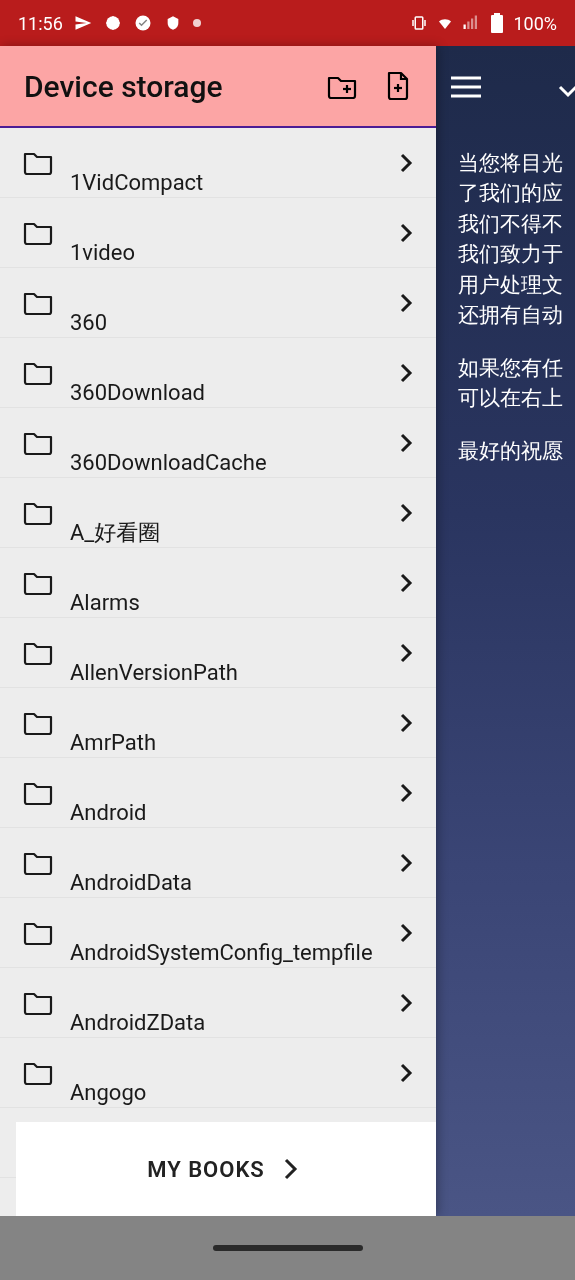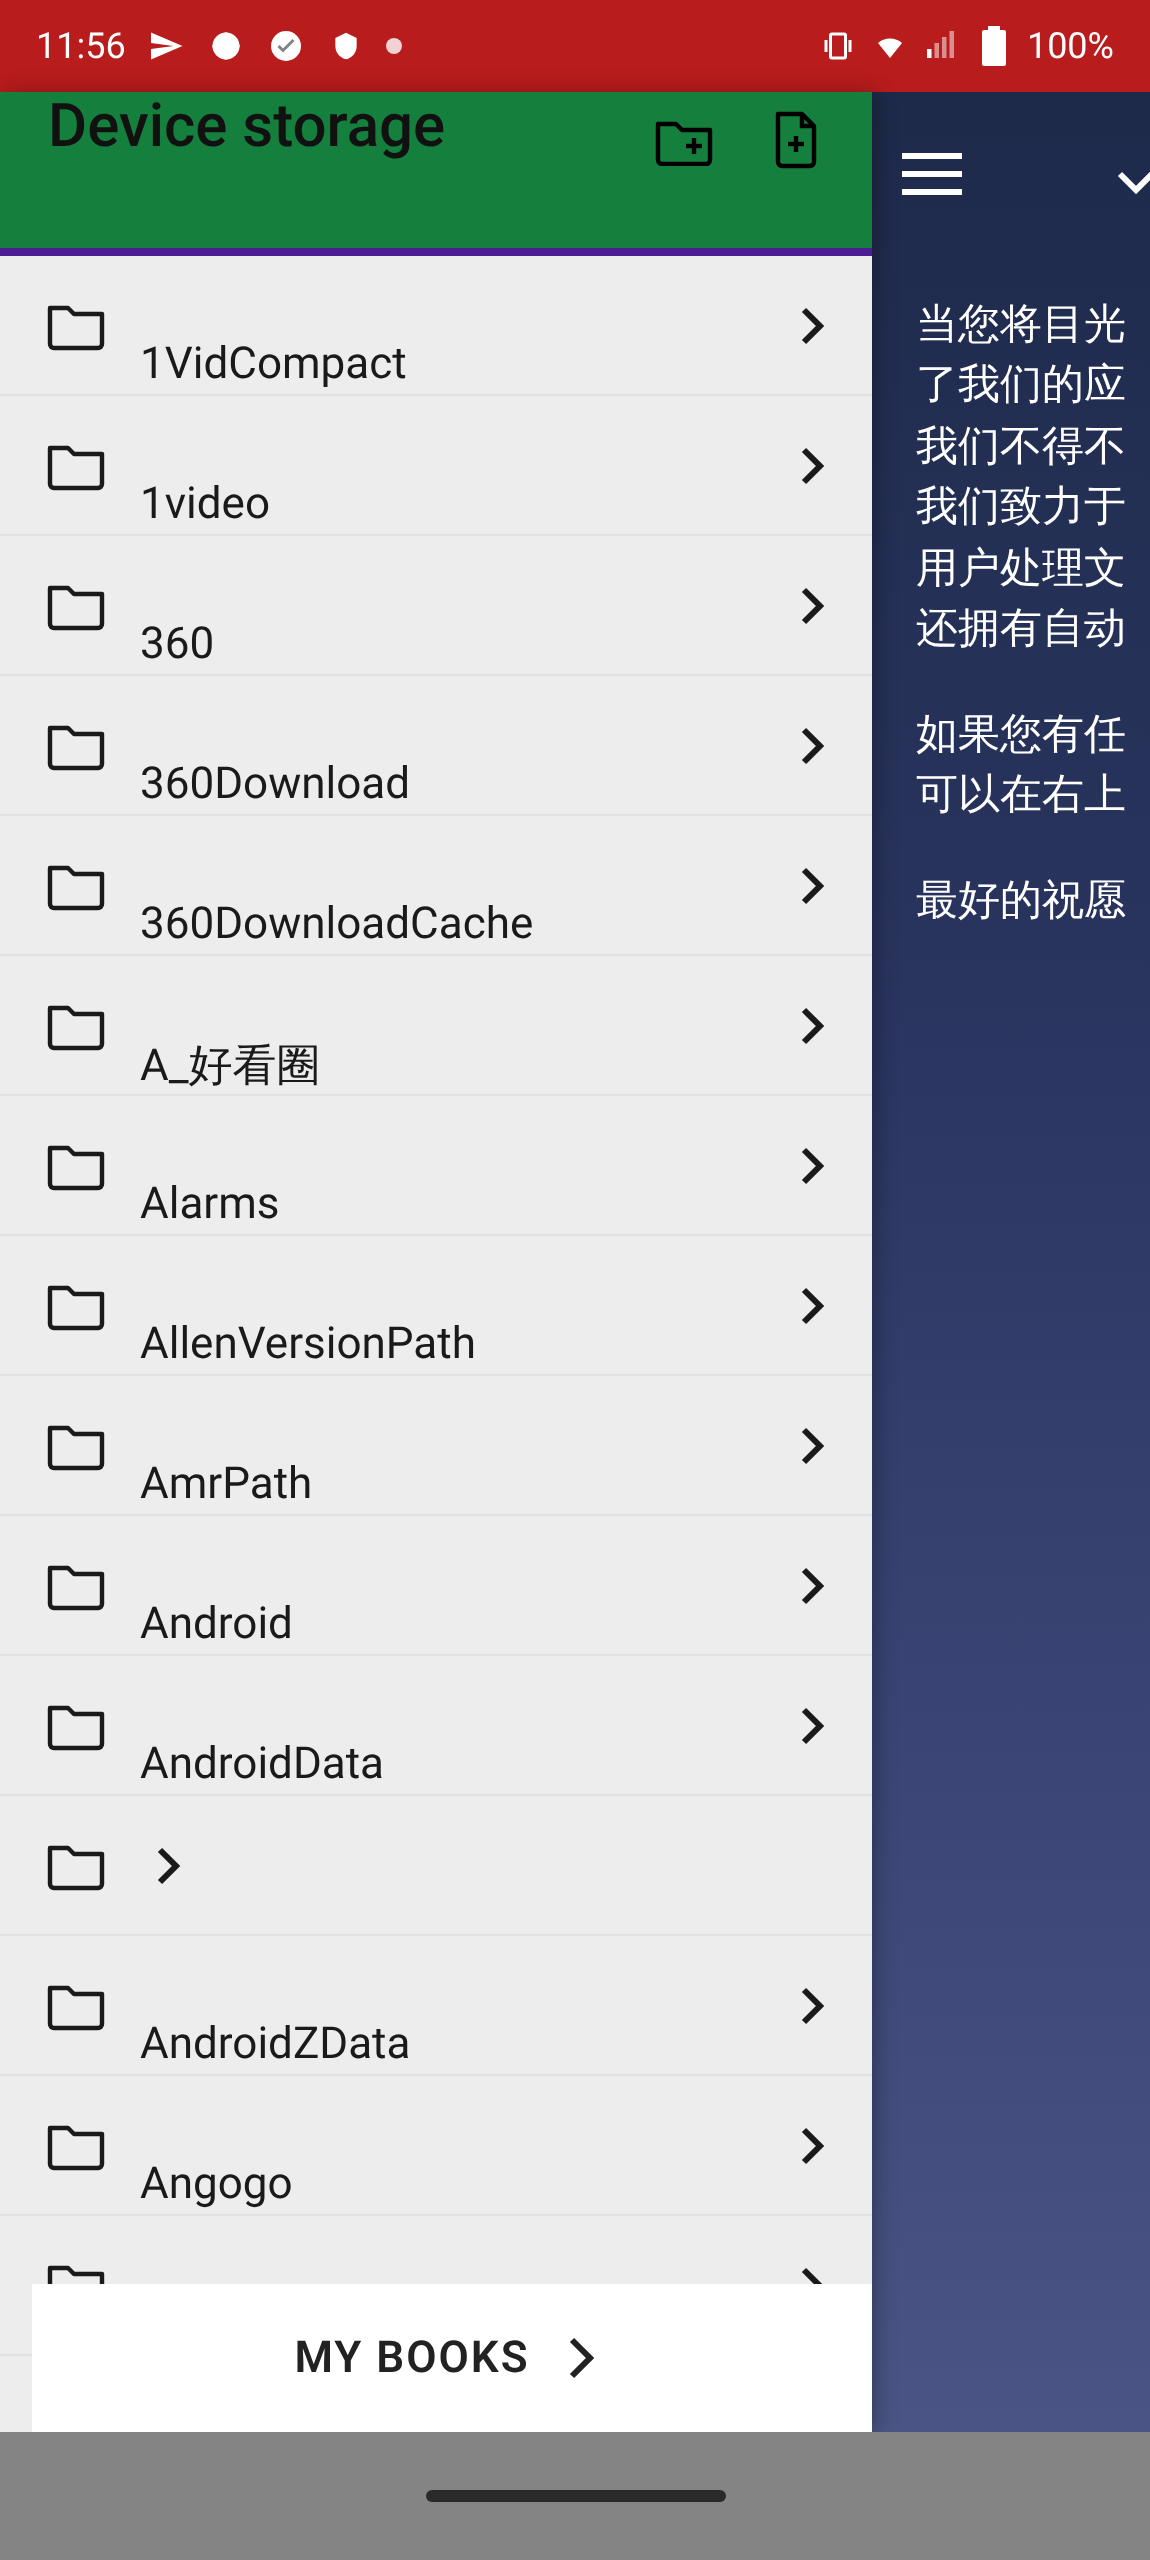--- a/index.html
+++ b/index.html
@@ -32,24 +32,25 @@
       height: 1170px;
       background: #fff;
       display: flex;
       flex-direction: column;
       box-shadow: 2px 0 10px rgba(0,0,0,0.3);
       z-index: 2;
     }
     
     .app-bar {
       height: 82px;
-      background: #15803d;
-      display: flex;
+      background: #fca5a5;
+      display: flex;
+      align-items: center;
       padding: 0 14px 0 24px;
-      border-bottom: 4px solid #4c1d95;
+      border-bottom: 2px solid #4c1d95;
     }
     .app-title {
       font-size: 30px;
       font-weight: 500;
       color: #111;
       flex: 1;
     }
     .app-bar-icon {
       width: 48px;
       height: 48px;
@@ -91,21 +92,21 @@
     }
     .chevron {
       width: 28px;
       height: 28px;
       display: flex;
       align-items: center;
       justify-content: center;
     }
     
     .bottom-bar {
-      height: 74px;
+      height: 94px;
       background: #fff;
       display: flex;
       align-items: center;
       justify-content: center;
       position: absolute;
       bottom: 0;
       left: 16px;
       right: 0;
     }
     .bottom-label {
@@ -428,20 +429,21 @@
               <polyline points="2,2 10,10 2,18"></polyline>
             </svg>
           </span>
         </div>
         <div class="folder-item">
           <span class="folder-icon">
             <svg width="30" height="26" viewBox="0 0 30 26" fill="none" stroke="#1a1a1a" stroke-width="2.2">
               <path d="M2 4 h9 l3 3 h14 v15 a2 2 0 0 1 -2 2 H4 a2 2 0 0 1 -2 -2 V4z" stroke-linejoin="round"></path>
             </svg>
           </span>
+          <span class="folder-name">AndroidSystemConfig_tempfile</span>
           <span class="chevron">
             <svg width="13" height="20" viewBox="0 0 13 20" fill="none" stroke="#1a1a1a" stroke-width="3">
               <polyline points="2,2 10,10 2,18"></polyline>
             </svg>
           </span>
         </div>
         <div class="folder-item">
           <span class="folder-icon">
             <svg width="30" height="26" viewBox="0 0 30 26" fill="none" stroke="#1a1a1a" stroke-width="2.2">
               <path d="M2 4 h9 l3 3 h14 v15 a2 2 0 0 1 -2 2 H4 a2 2 0 0 1 -2 -2 V4z" stroke-linejoin="round"></path>

